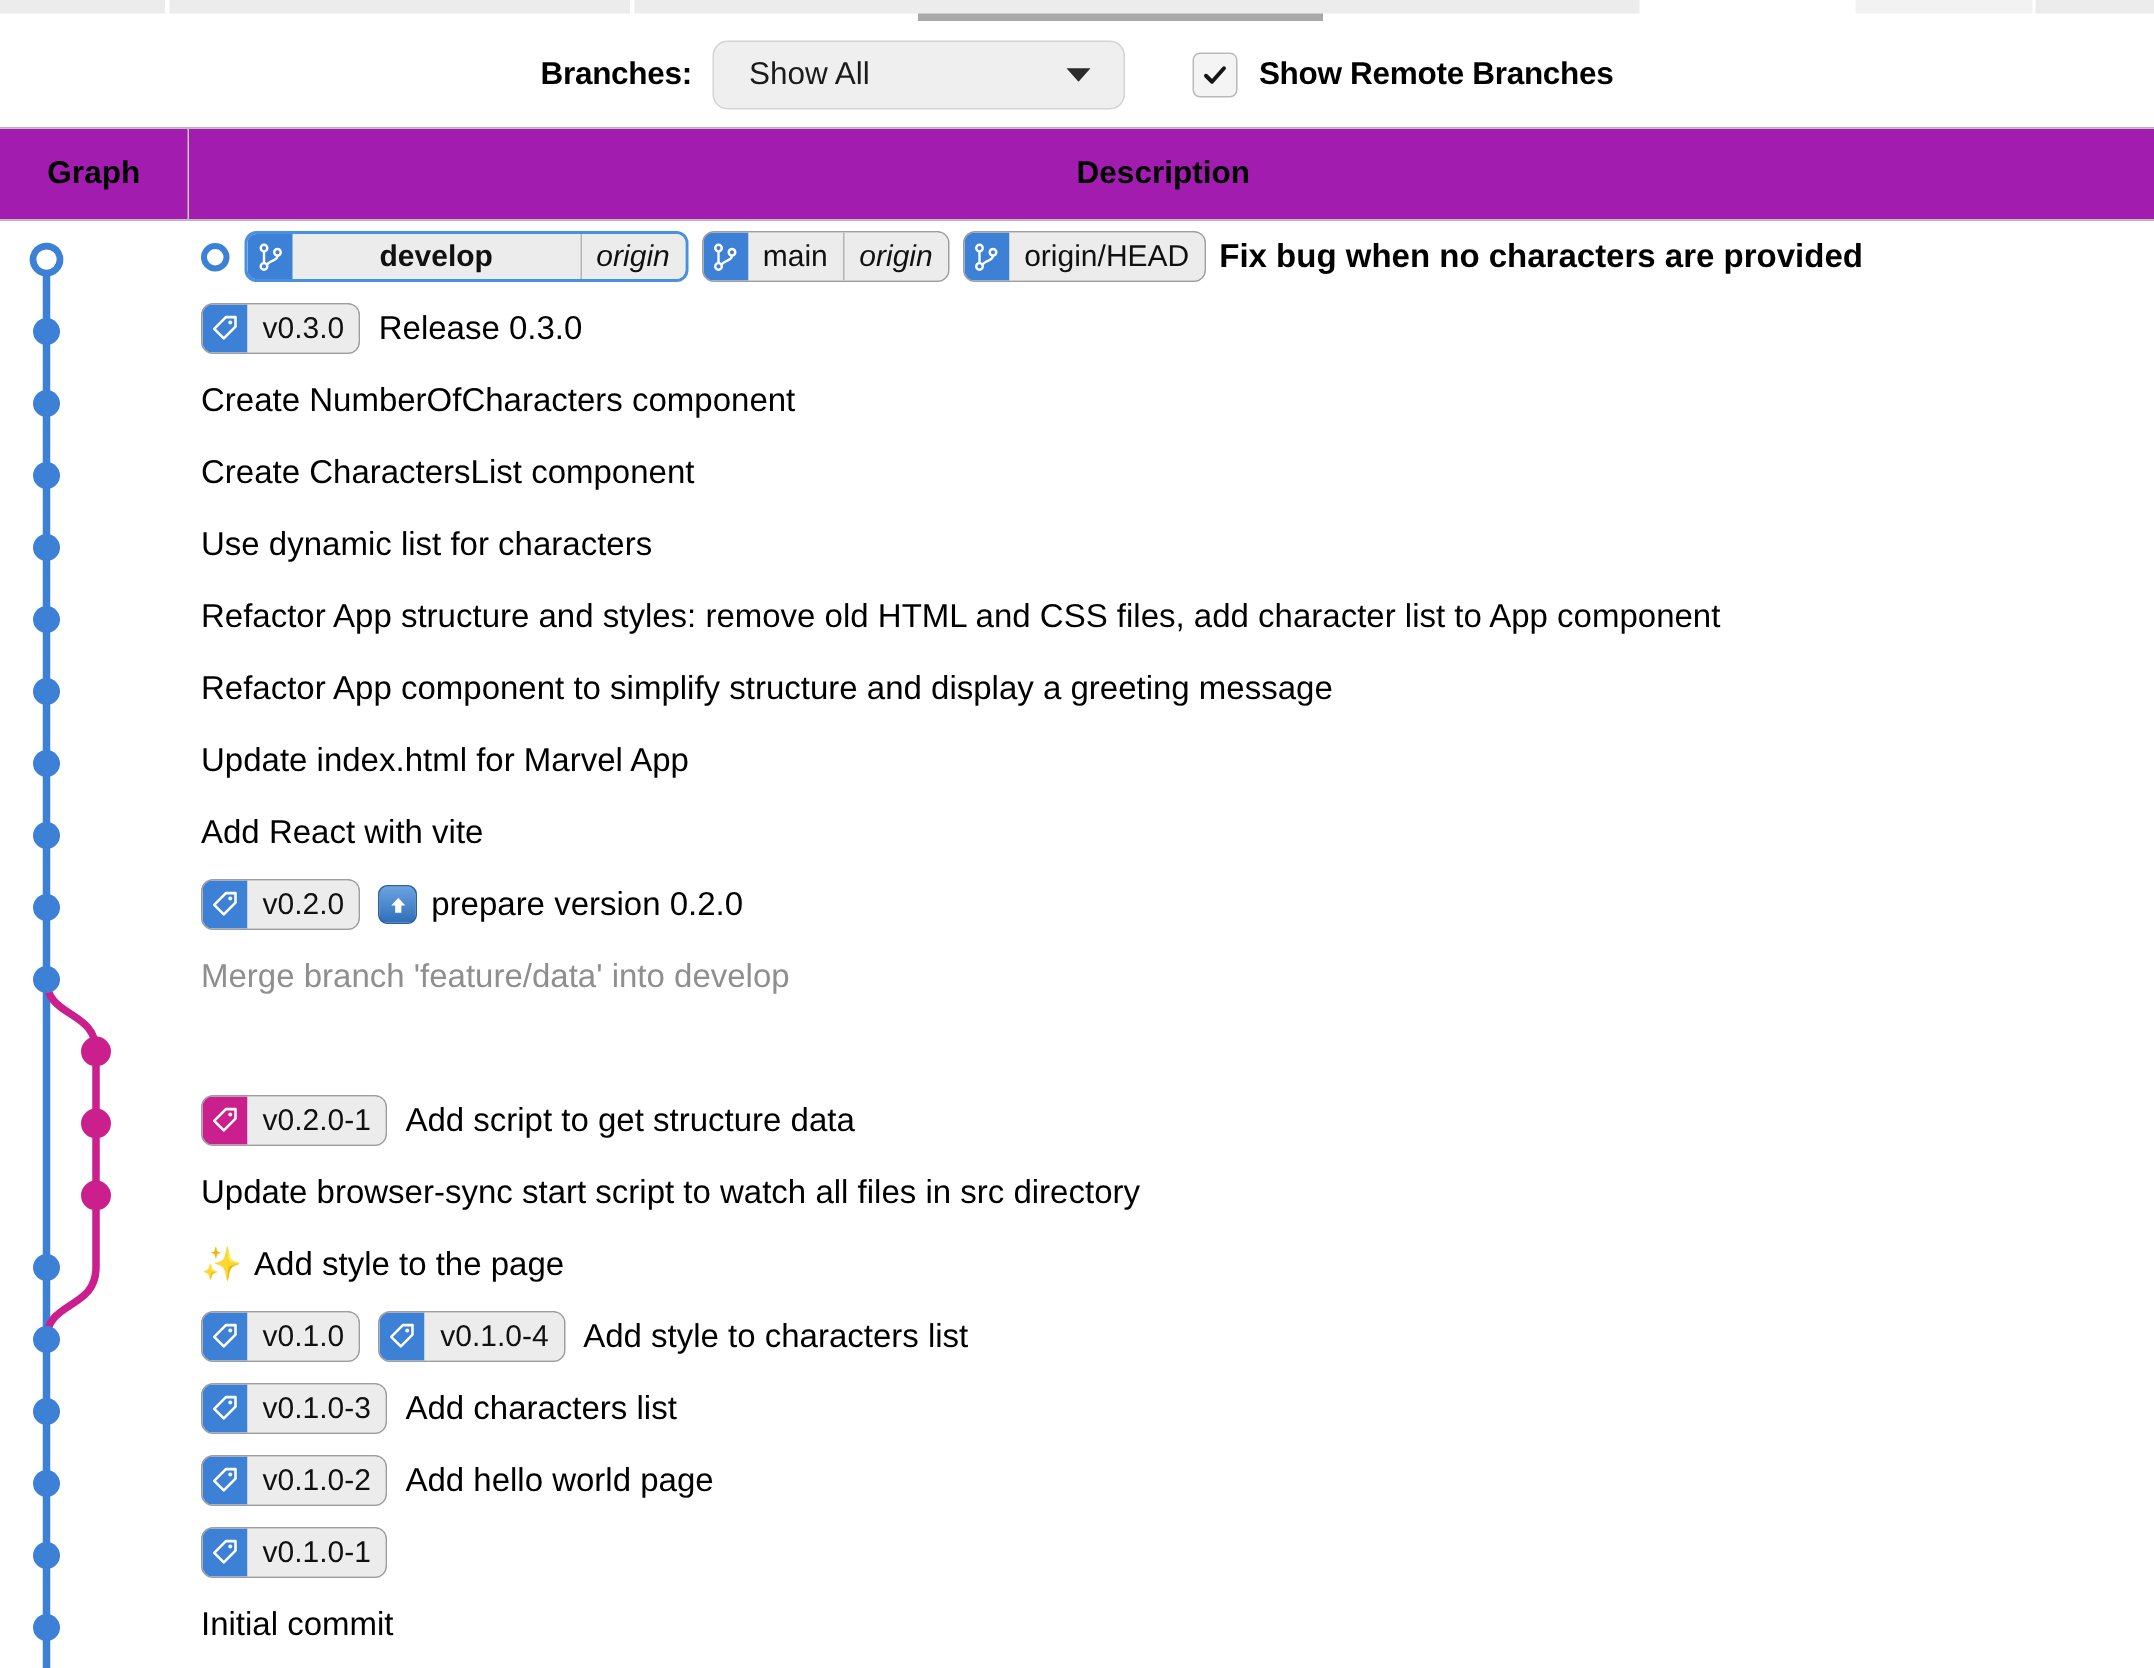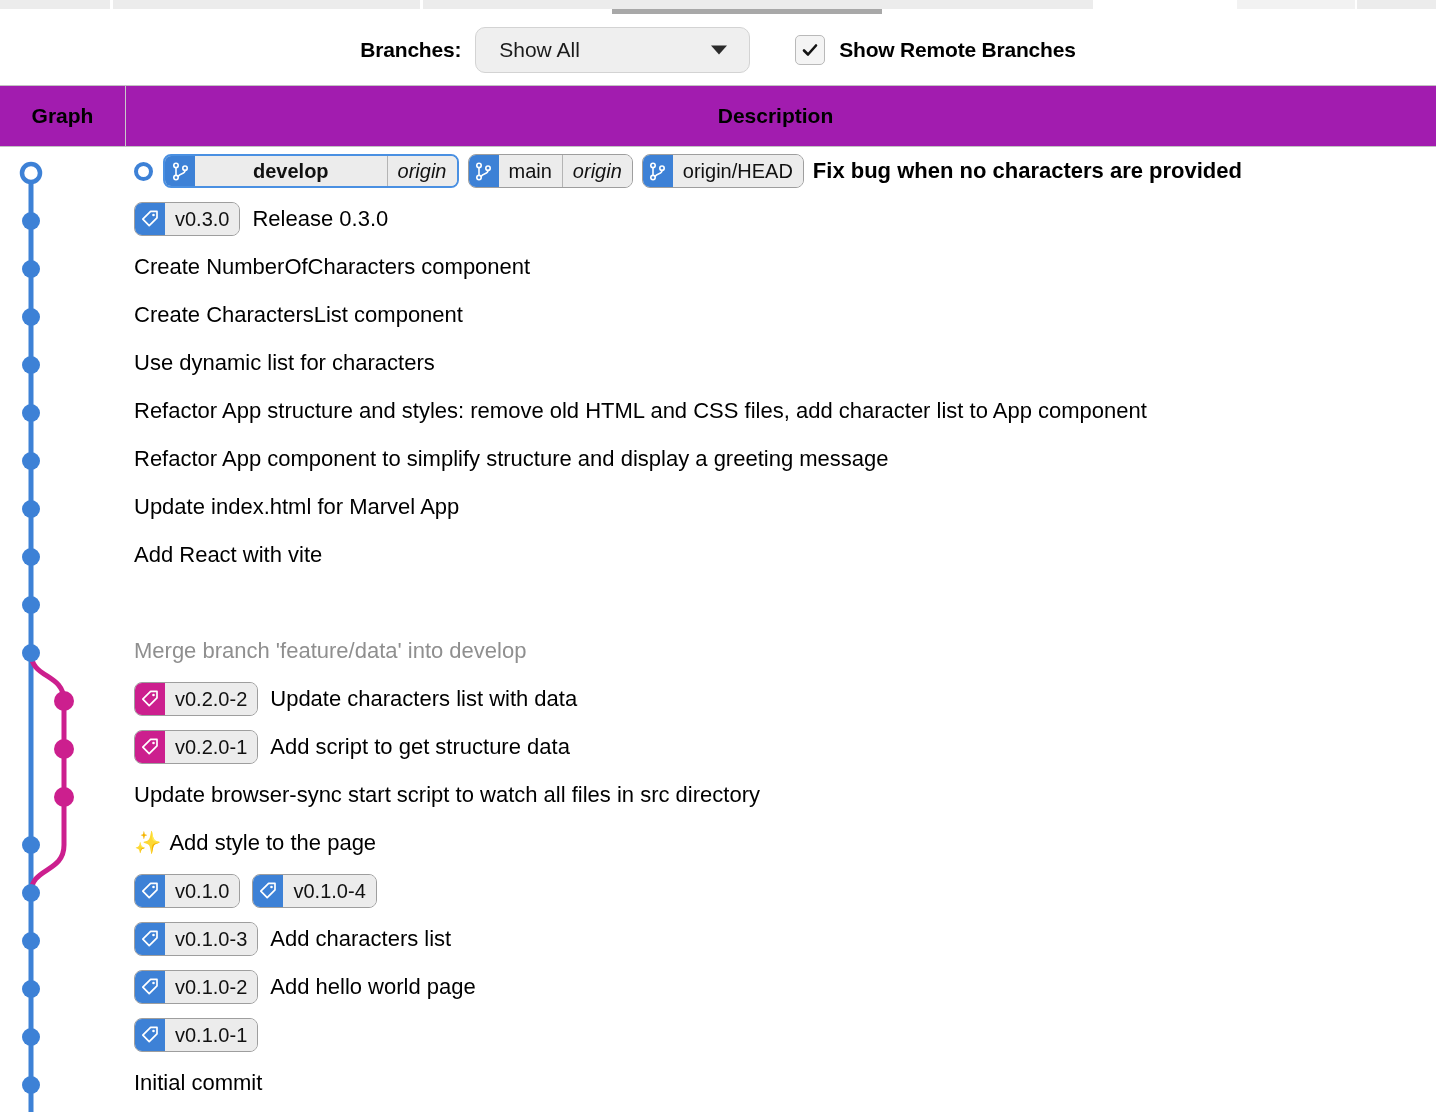--- a/index.html
+++ b/index.html
@@ -374,36 +374,41 @@
       <span class="row-text">Refactor App component to simplify structure and display a greeting message</span>
     </div>
     <div class="row" style="top: 336px;">
       <span style="width: 8px; flex: 0 0 auto;"></span>
       <span class="row-text">Update index.html for Marvel App</span>
     </div>
     <div class="row" style="top: 384px;">
       <span style="width: 8px; flex: 0 0 auto;"></span>
       <span class="row-text">Add React with vite</span>
     </div>
+    <div class="row" style="top: 432px;">
+      <span style="width: 8px; flex: 0 0 auto;"></span>
+      <span class="chip tag">
+        <span class="chip-icon">
+          <svg width="20" height="20" viewBox="0 0 20 20" aria-hidden="true">
+            <path d="M10.6 2.4 H17 V8.8 L9.2 16.6 L2.8 10.2 Z" fill="none" stroke="#fff" stroke-width="1.7" stroke-linejoin="round"></path>
+            <circle cx="13.5" cy="6" r="1.3" fill="#fff"></circle>
+          </svg>
+        </span>
+        <span class="chip-seg">v0.2.0</span>
+      </span>
+      <span class="up-badge">
+        <svg width="15" height="15" viewBox="0 0 16 16" aria-hidden="true">
+          <path d="M8 2.6 L13 8.2 H10.2 V13.4 H5.8 V8.2 H3 Z" fill="#ffffff"></path>
+        </svg>
+      </span>
+      <span class="row-text">prepare version 0.2.0</span>
+    </div>
     <div class="row" style="top: 480px;">
       <span style="width: 8px; flex: 0 0 auto;"></span>
       <span class="row-text muted">Merge branch 'feature/data' into develop</span>
-    </div>
-    <div class="row" style="top: 528px;">
-      <span style="width: 8px; flex: 0 0 auto;"></span>
-      <span class="chip tag">
-        <span class="chip-icon pink">
-          <svg width="20" height="20" viewBox="0 0 20 20" aria-hidden="true">
-            <path d="M10.6 2.4 H17 V8.8 L9.2 16.6 L2.8 10.2 Z" fill="none" stroke="#fff" stroke-width="1.7" stroke-linejoin="round"></path>
-            <circle cx="13.5" cy="6" r="1.3" fill="#fff"></circle>
-          </svg>
-        </span>
-        <span class="chip-seg">v0.2.0-2</span>
-      </span>
-      <span class="row-text">Update characters list with data</span>
     </div>
     <div class="row" style="top: 576px;">
       <span style="width: 8px; flex: 0 0 auto;"></span>
       <span class="chip tag">
         <span class="chip-icon pink">
           <svg width="20" height="20" viewBox="0 0 20 20" aria-hidden="true">
             <path d="M10.6 2.4 H17 V8.8 L9.2 16.6 L2.8 10.2 Z" fill="none" stroke="#fff" stroke-width="1.7" stroke-linejoin="round"></path>
             <circle cx="13.5" cy="6" r="1.3" fill="#fff"></circle>
           </svg>
         </span>
@@ -433,20 +438,21 @@
       </span>
       <span class="chip tag">
         <span class="chip-icon">
           <svg width="20" height="20" viewBox="0 0 20 20" aria-hidden="true">
             <path d="M10.6 2.4 H17 V8.8 L9.2 16.6 L2.8 10.2 Z" fill="none" stroke="#fff" stroke-width="1.7" stroke-linejoin="round"></path>
             <circle cx="13.5" cy="6" r="1.3" fill="#fff"></circle>
           </svg>
         </span>
         <span class="chip-seg">v0.1.0-4</span>
       </span>
+      <span class="row-text">Add style to characters list</span>
     </div>
     <div class="row" style="top: 768px;">
       <span style="width: 8px; flex: 0 0 auto;"></span>
       <span class="chip tag">
         <span class="chip-icon">
           <svg width="20" height="20" viewBox="0 0 20 20" aria-hidden="true">
             <path d="M10.6 2.4 H17 V8.8 L9.2 16.6 L2.8 10.2 Z" fill="none" stroke="#fff" stroke-width="1.7" stroke-linejoin="round"></path>
             <circle cx="13.5" cy="6" r="1.3" fill="#fff"></circle>
           </svg>
         </span>

